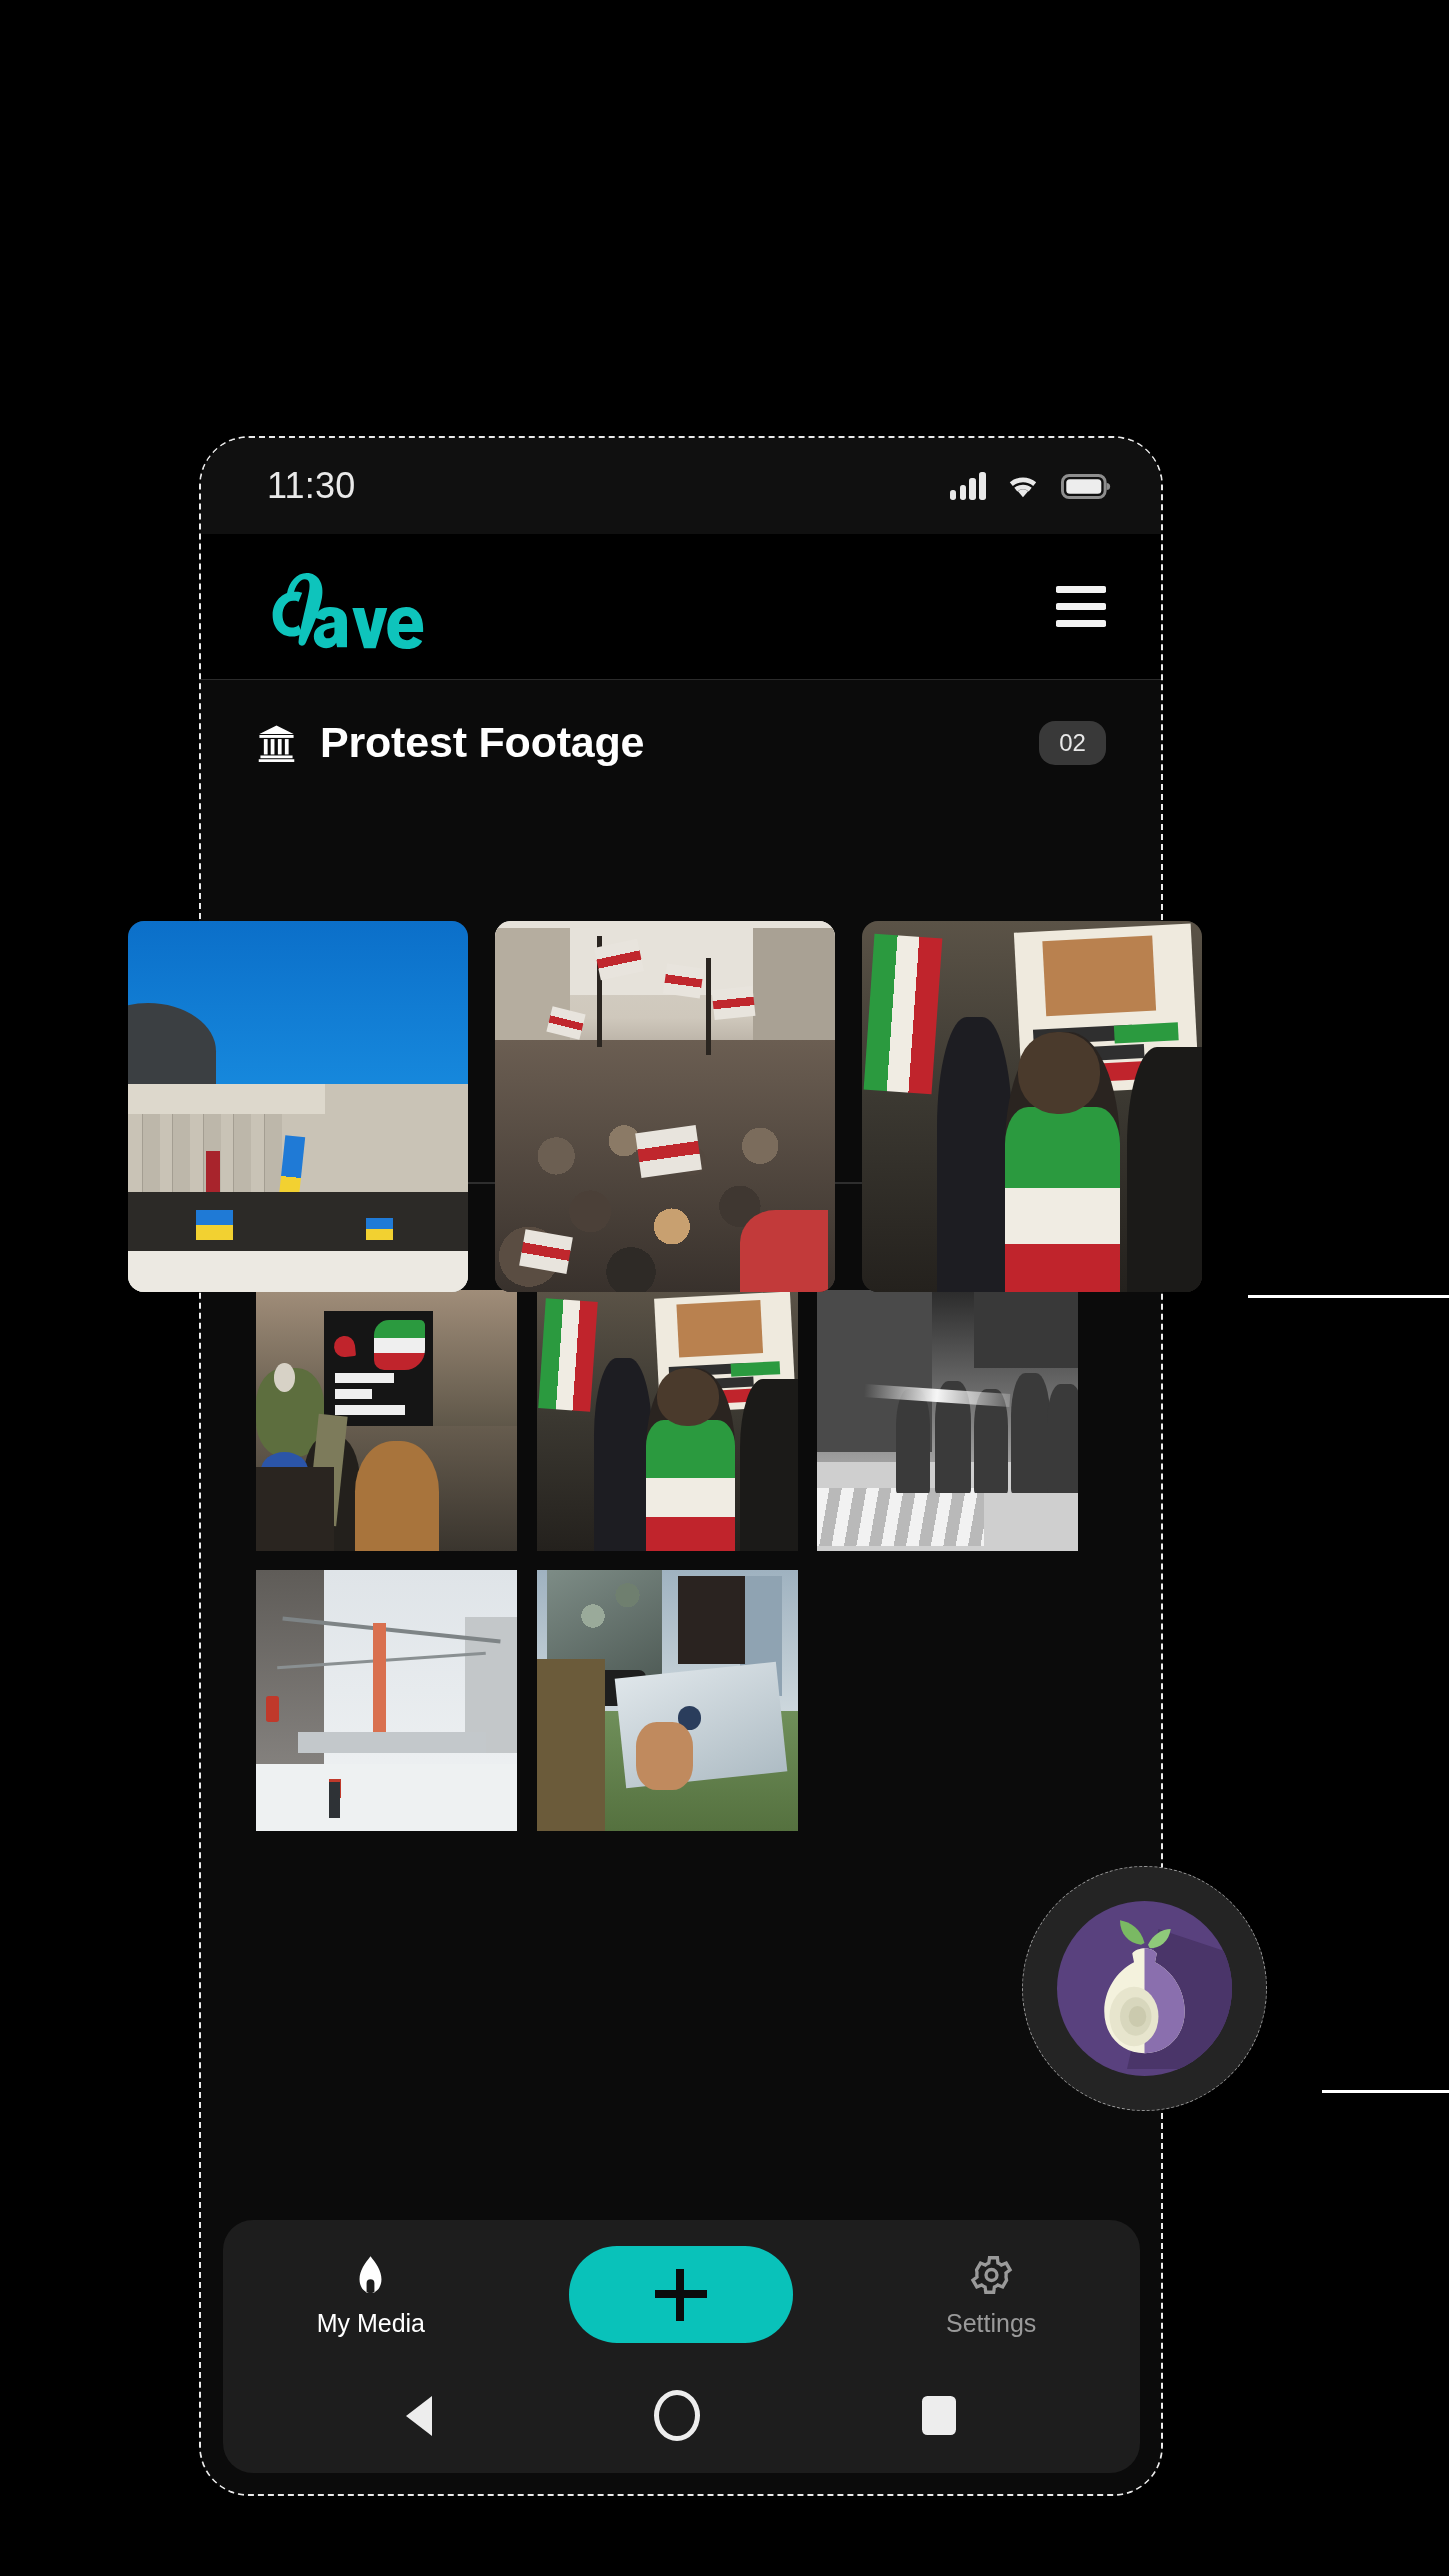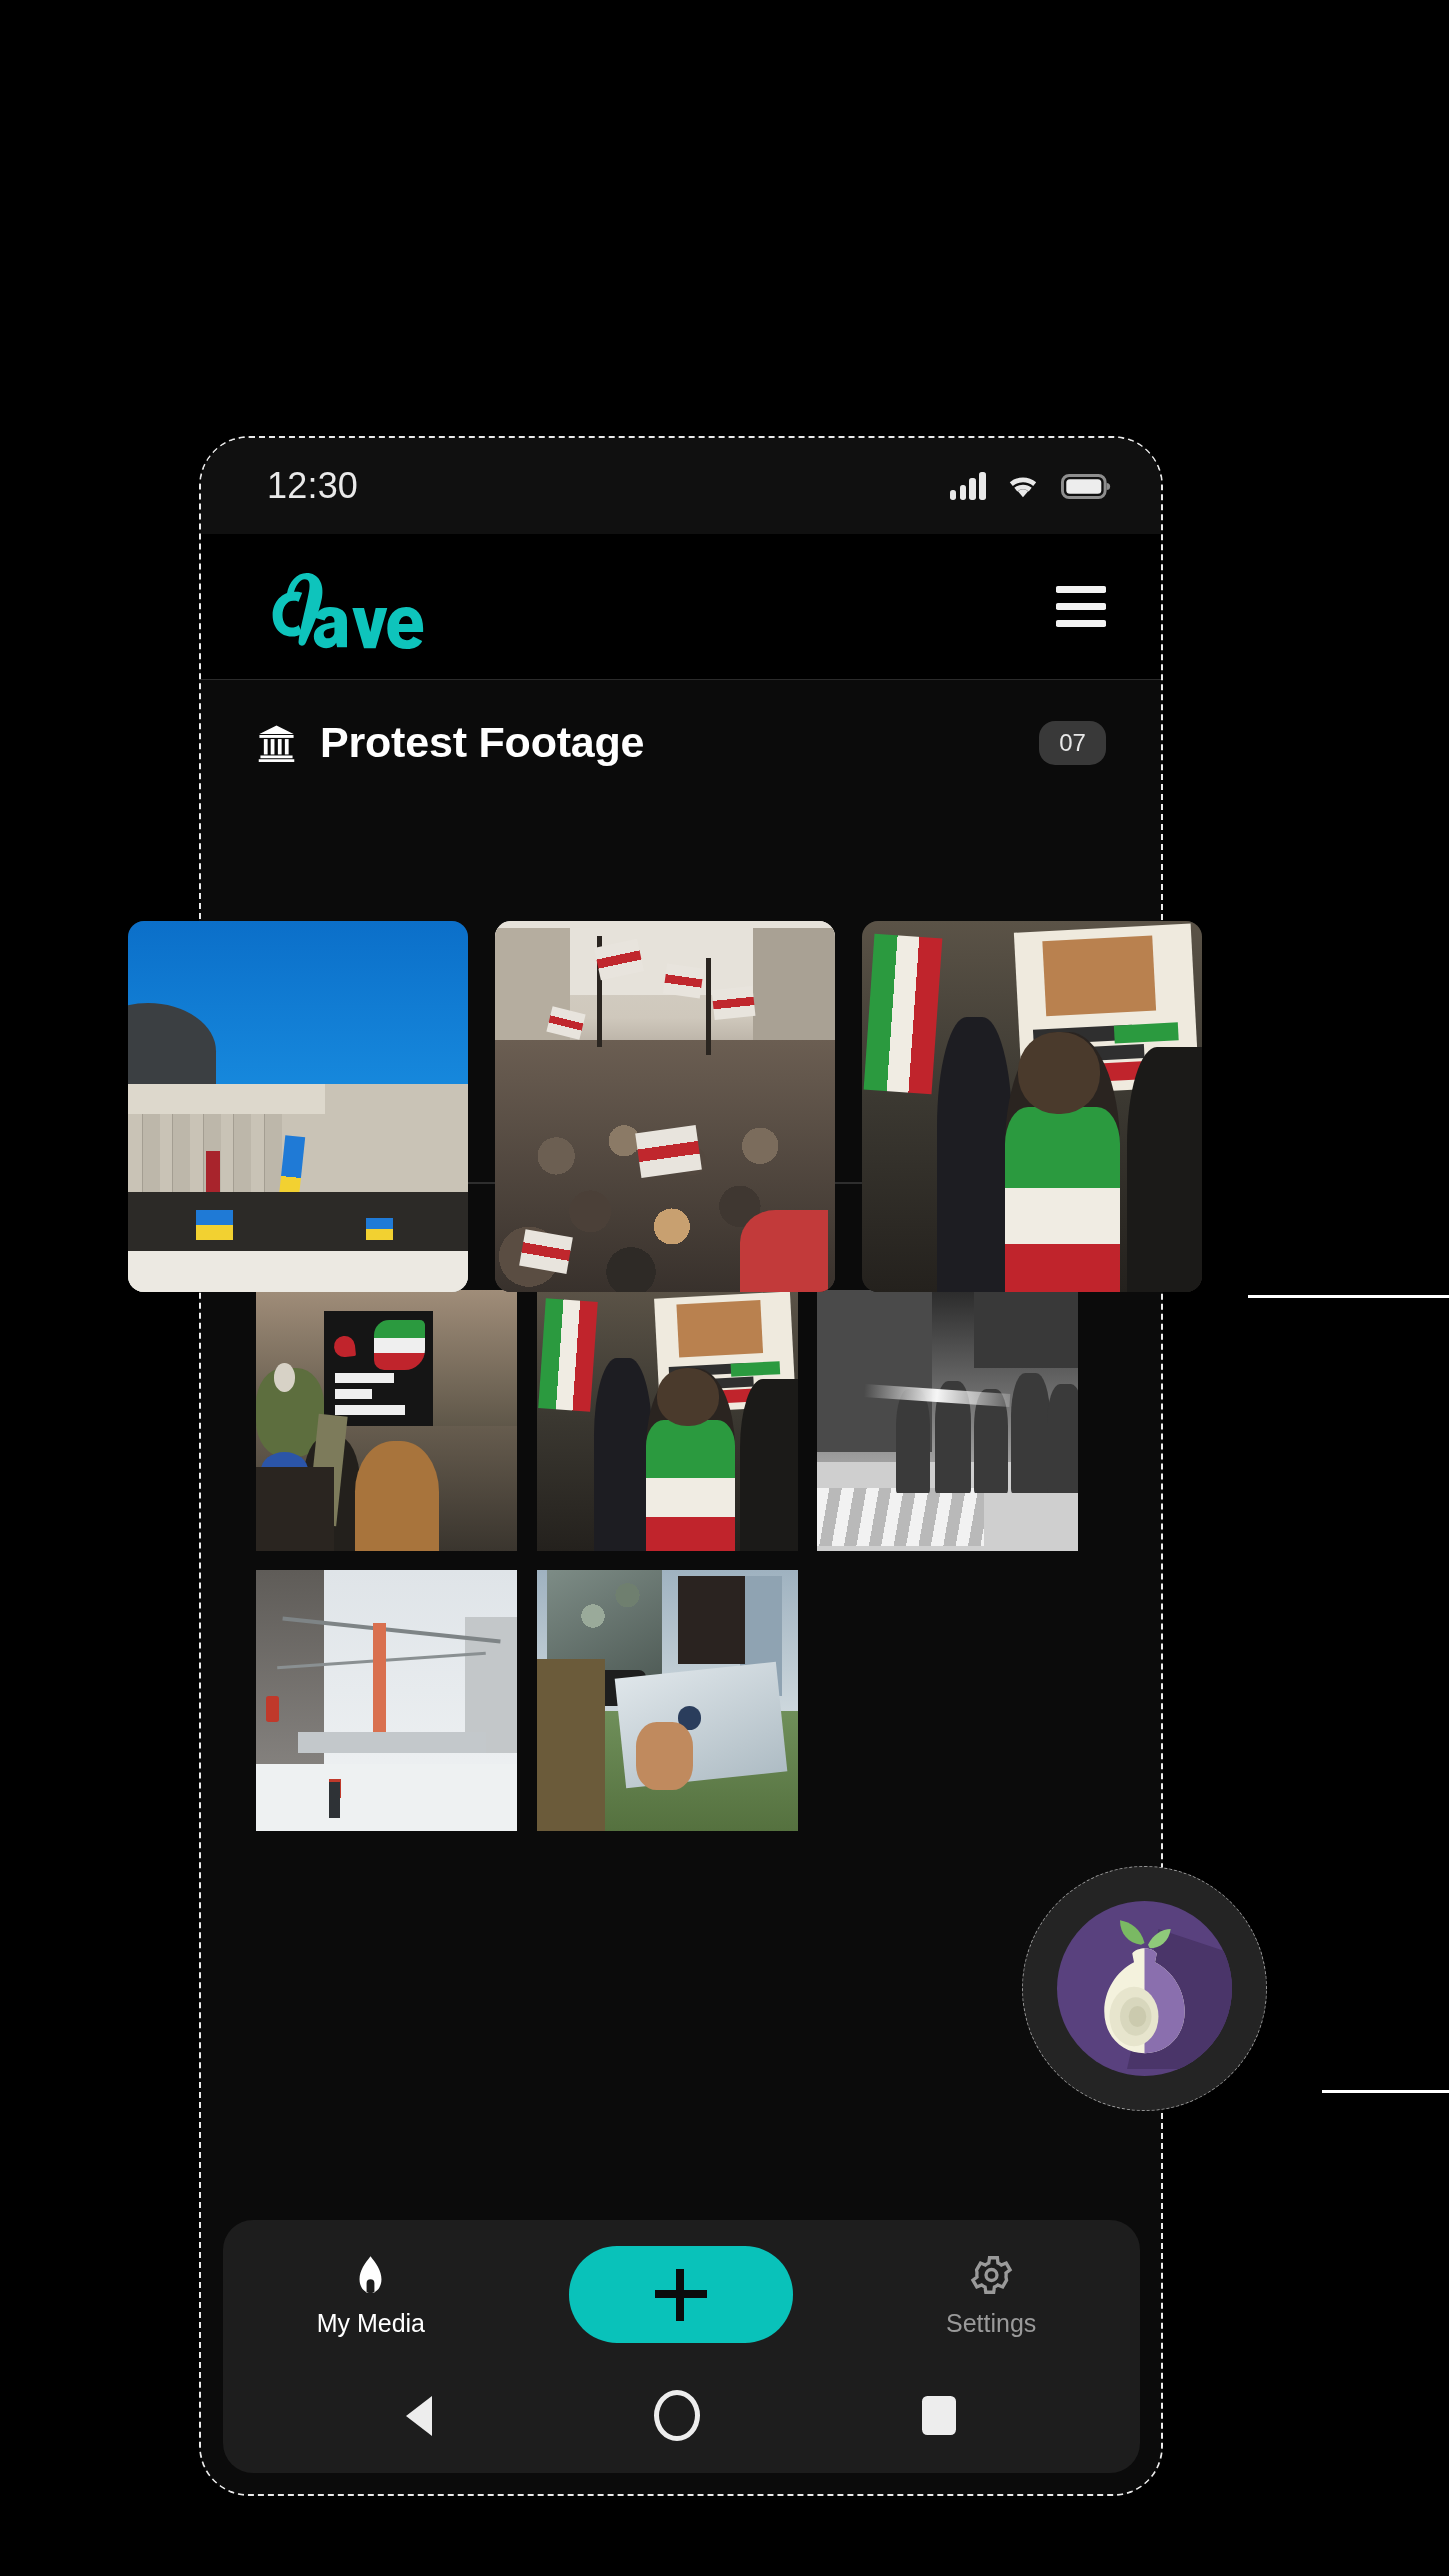--- a/index.html
+++ b/index.html
@@ -438,21 +438,21 @@
 
 <div id="stage">
 
   <div class="callout-line callout-a"></div>
   <div class="callout-line callout-b"></div>
 
   <div id="phone">
     <div id="phone-screen">
 
       <div class="statusbar">
-        <div class="clock">12:30</div>
+        <div class="clock">11:30</div>
         <div class="status-icons">
           <div class="signal">
             <i></i>
               <i></i>
               <i></i>
               <i></i>
           </div>
           <svg width="36" height="27" viewBox="0 0 24 18">
             <path d="M12 16.2 L8.6 12.1 a5.4 5.4 0 0 1 6.8 0 Z" fill="#e9e9e9"></path>
             <path d="M3.2 6.2 a13.6 13.6 0 0 1 17.6 0 l-2 2.4 a10.5 10.5 0 0 0-13.6 0 Z" fill="#e9e9e9"></path>
@@ -490,21 +490,21 @@
           <path d="M12 2 L22 7 H2 Z" fill="#ffffff"></path>
           <rect x="2" y="7.6" width="20" height="1.7" fill="#ffffff"></rect>
           <rect x="4.6" y="10" width="2.2" height="9" fill="#ffffff"></rect>
           <rect x="8.6" y="10" width="2.2" height="9" fill="#ffffff"></rect>
           <rect x="12.8" y="10" width="2.2" height="9" fill="#ffffff"></rect>
           <rect x="16.9" y="10" width="2.2" height="9" fill="#ffffff"></rect>
           <rect x="2.6" y="19.6" width="18.8" height="1.6" fill="#ffffff"></rect>
           <rect x="1.6" y="21.8" width="20.8" height="1.6" fill="#ffffff"></rect>
         </svg>
         <div class="collection-title">Protest Footage</div>
-        <div class="count-pill">07</div>
+        <div class="count-pill">02</div>
       </div>
 
 
       <div style="height:385px"></div>
 
       <div class="group-divider"></div>
 
       <div class="date-row">
         <div class="date-badge">5</div>
       </div>

